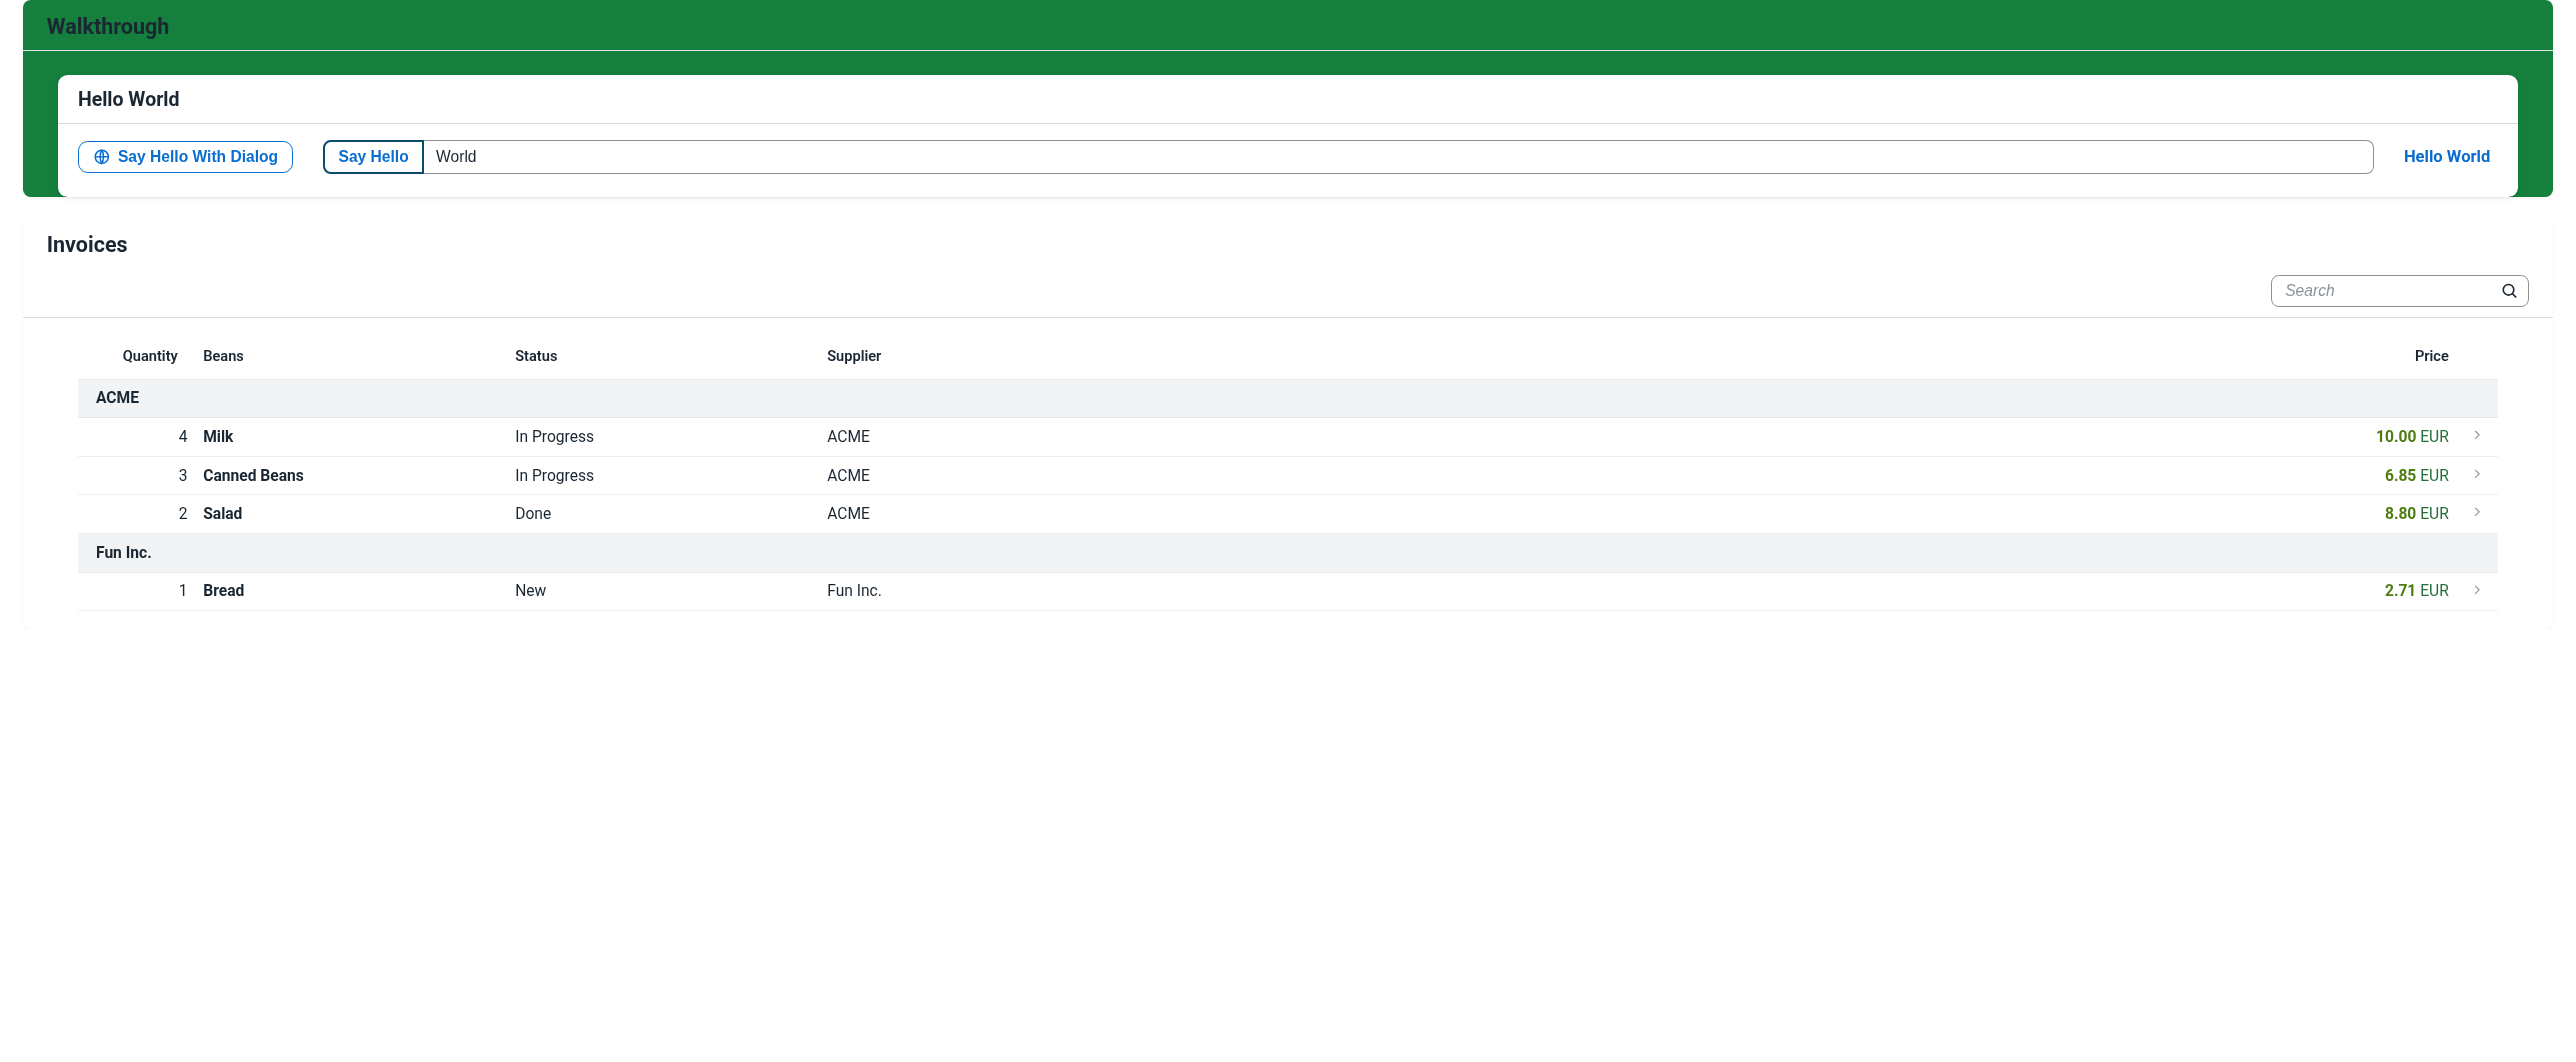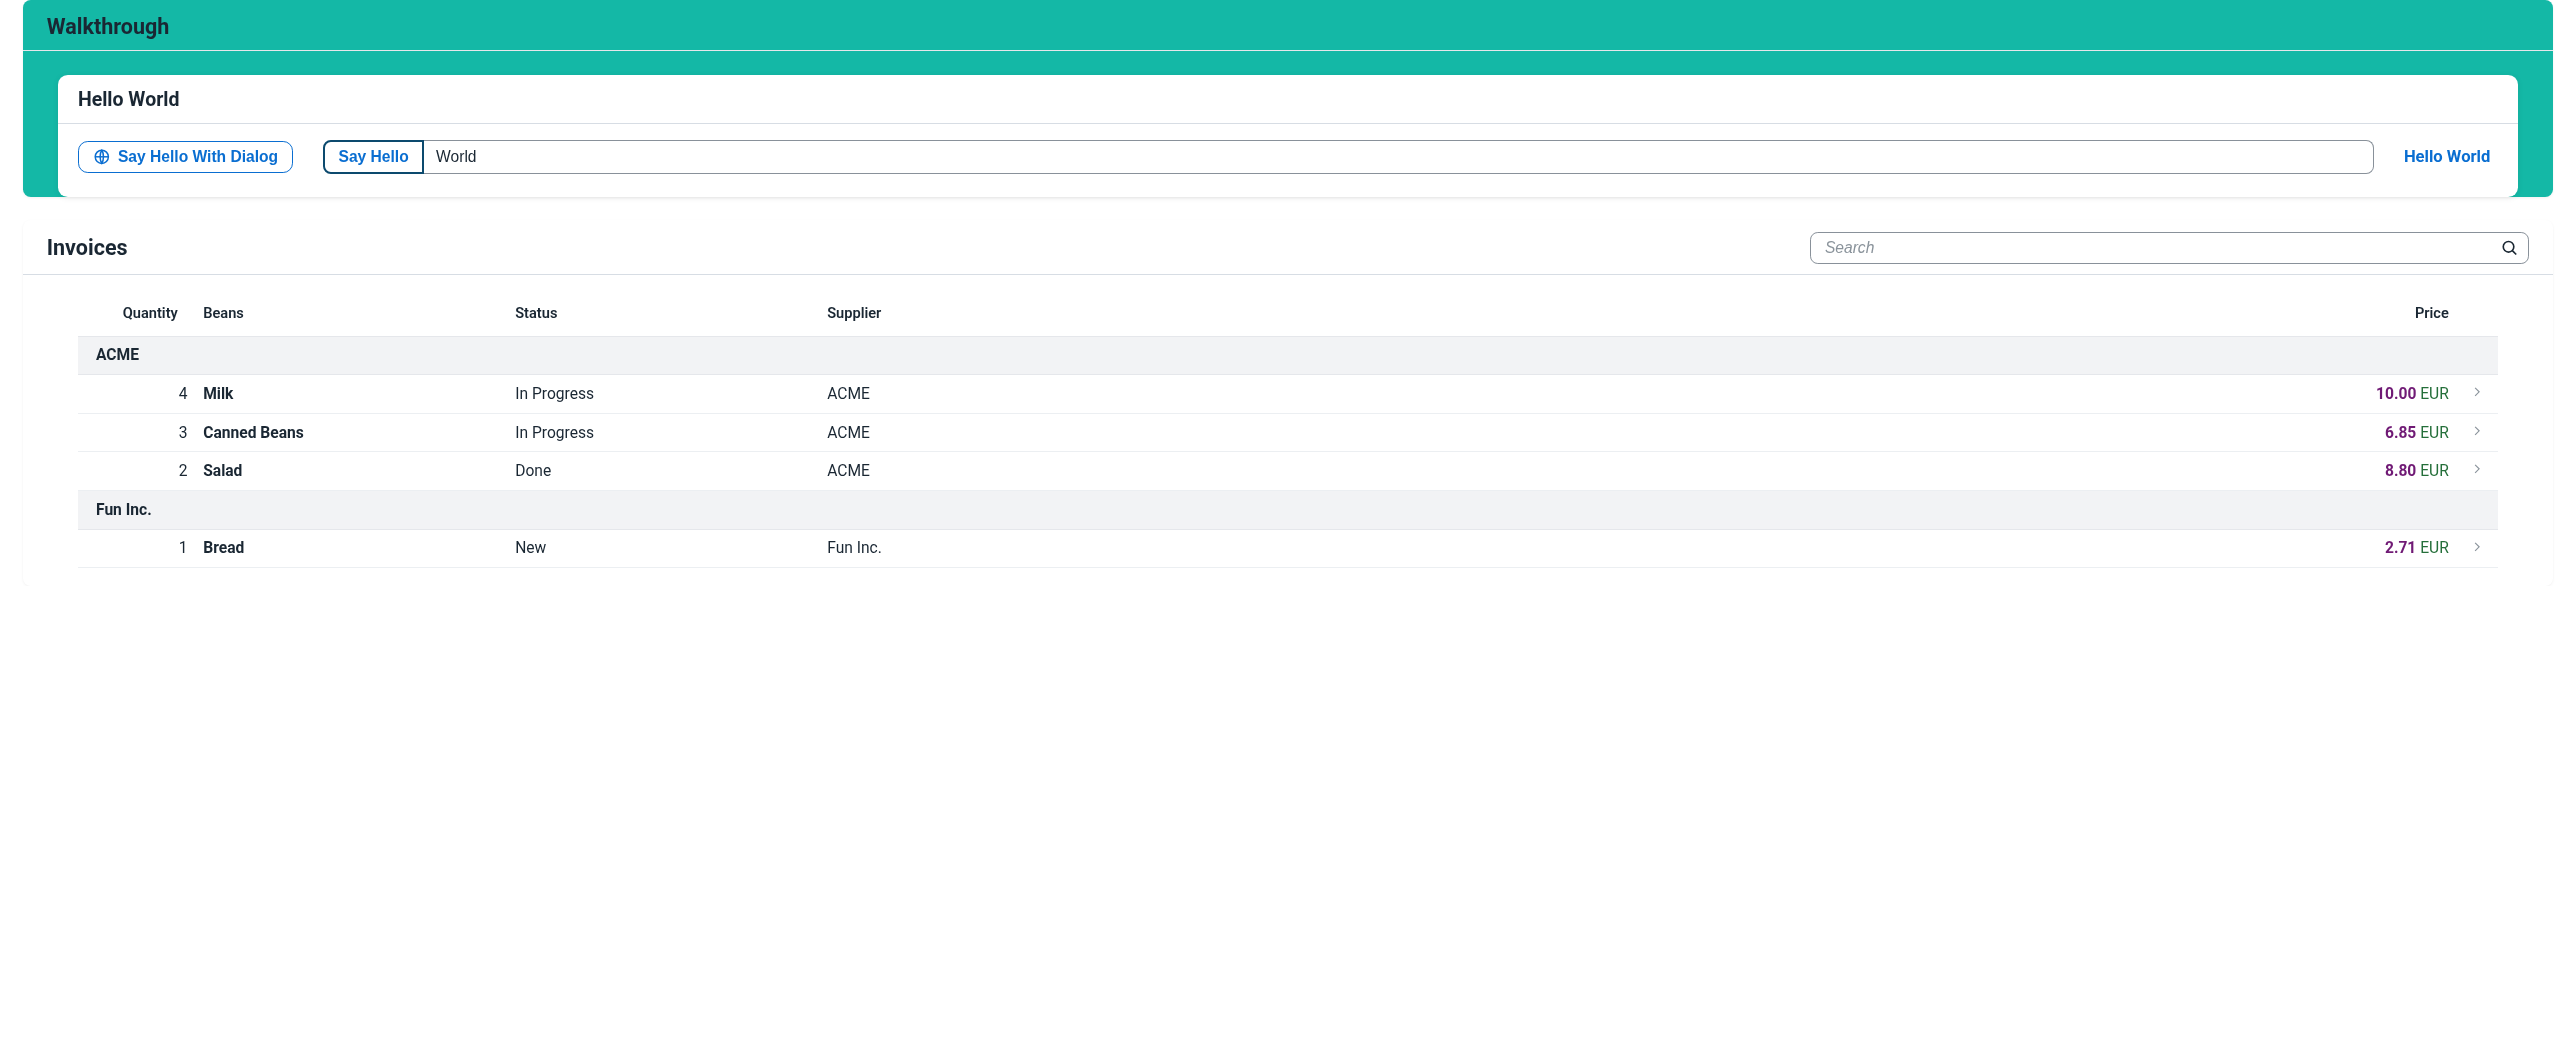--- a/index.html
+++ b/index.html
@@ -5,21 +5,21 @@
 * { box-sizing: border-box; margin: 0; padding: 0; }
 body {
   font-family: -apple-system, BlinkMacSystemFont, "Segoe UI", Roboto, Arial, sans-serif;
   background: #fff;
   color: #1a2733;
   font-size: 15.6px;
 }
 .page { padding: 0 23.4px; }
 
 .panel {
-  background: #14b8a6;
+  background: #15803d;
   border-radius: 7.8px;
   box-shadow: 0 1px 2.9px rgba(0,0,0,0.06);
   margin-bottom: 23.4px;
 }
 
 .walkthrough-header {
   padding: 13.7px 23.4px 11.7px 23.4px;
   border-bottom: 1px solid #e5e7eb;
   font-size: 21.5px;
   font-weight: 700;
@@ -105,24 +105,25 @@
 .invoices-panel {
   margin-top: 23.4px;
   background: #fff;
   border-radius: 7.8px;
   box-shadow: 0 1px 2.9px rgba(0,0,0,0.06);
   padding-bottom: 17.6px;
 }
 
 .invoices-header {
   display: flex;
-  align-items: center;
+  align-items: flex-start;
   padding: 11.7px 23.4px 9.8px 23.4px;
   border-bottom: 1px solid #d7dde4;
   gap: 18px;
+  flex-direction: column;
 }
 
 .invoices-title {
   font-size: 21.5px;
   font-weight: 700;
   color: #1a2733;
 }
 
 .search-wrap {
   margin-left: auto;
@@ -190,21 +191,21 @@
   font-size: 15.6px;
   color: #1a2733;
 }
 
 td.qty { text-align: right; padding-right: 17.6px; }
 td.name { font-weight: 700; }
 td.price { text-align: right; white-space: nowrap; }
 td.nav { text-align: center; }
 
 .price-val { font-weight: 700; }
-.price-green { color: #701a75; margin-top: 36px; }
+.price-green { color: #4d7c0f; margin-top: 36px; }
 .price-red { color: #b00020; }
 .price-cur { color: #256f3a; font-weight: 400; margin-left: 3.9px; }
 .price-cur.red { color: #b00020; }
 
 .chevron {
   width: 13.7px; height: 13.7px;
   stroke: #8a939b; fill: none; stroke-width: 2;
 }
 </style>
 </head>

